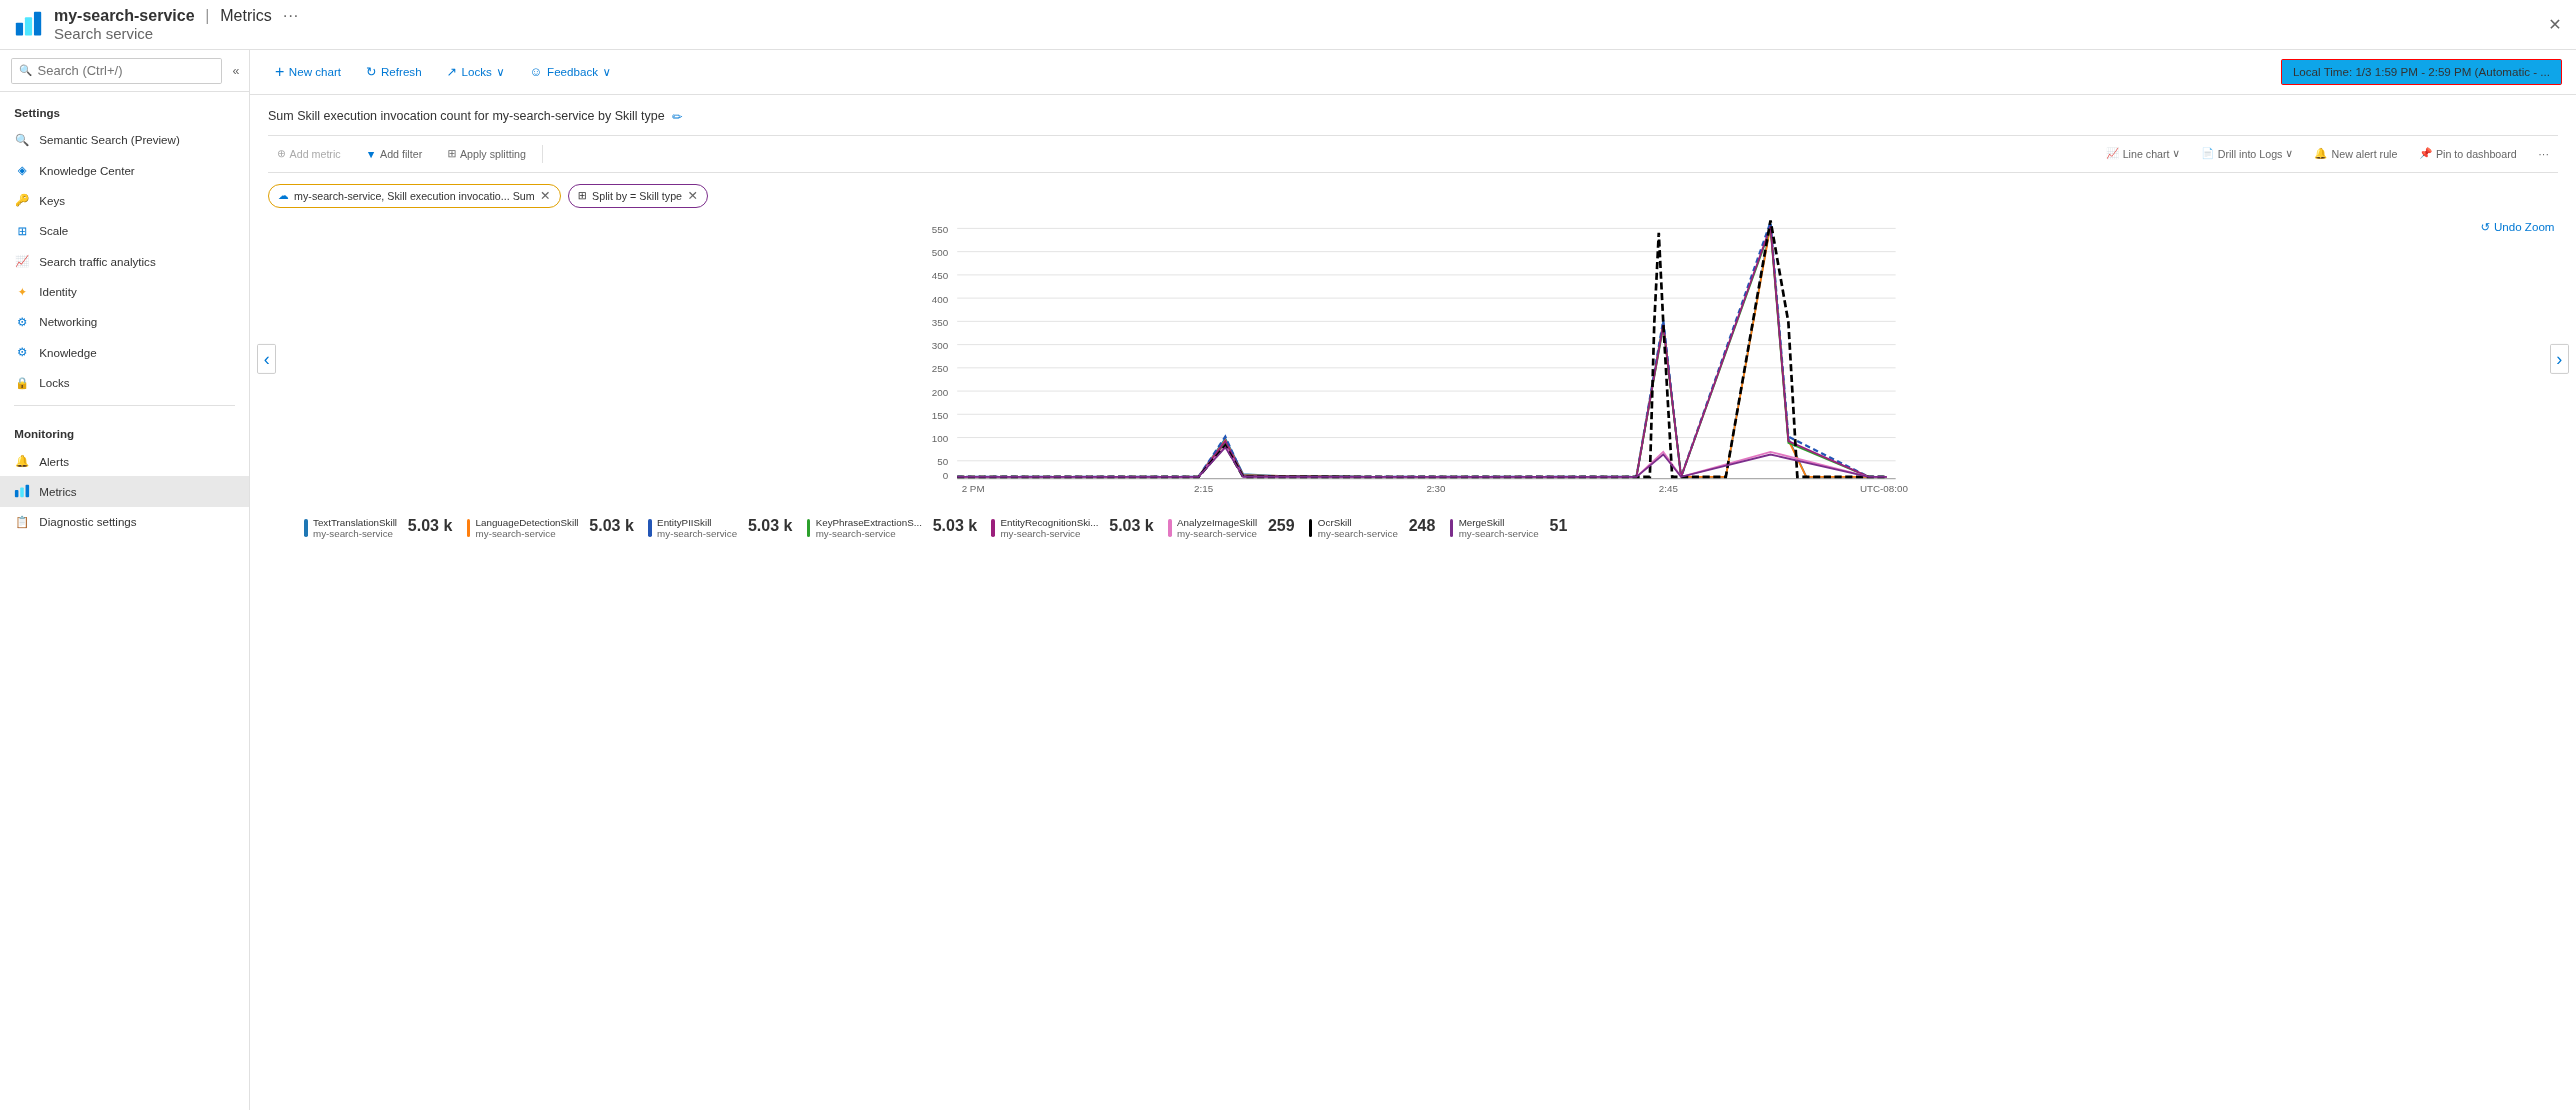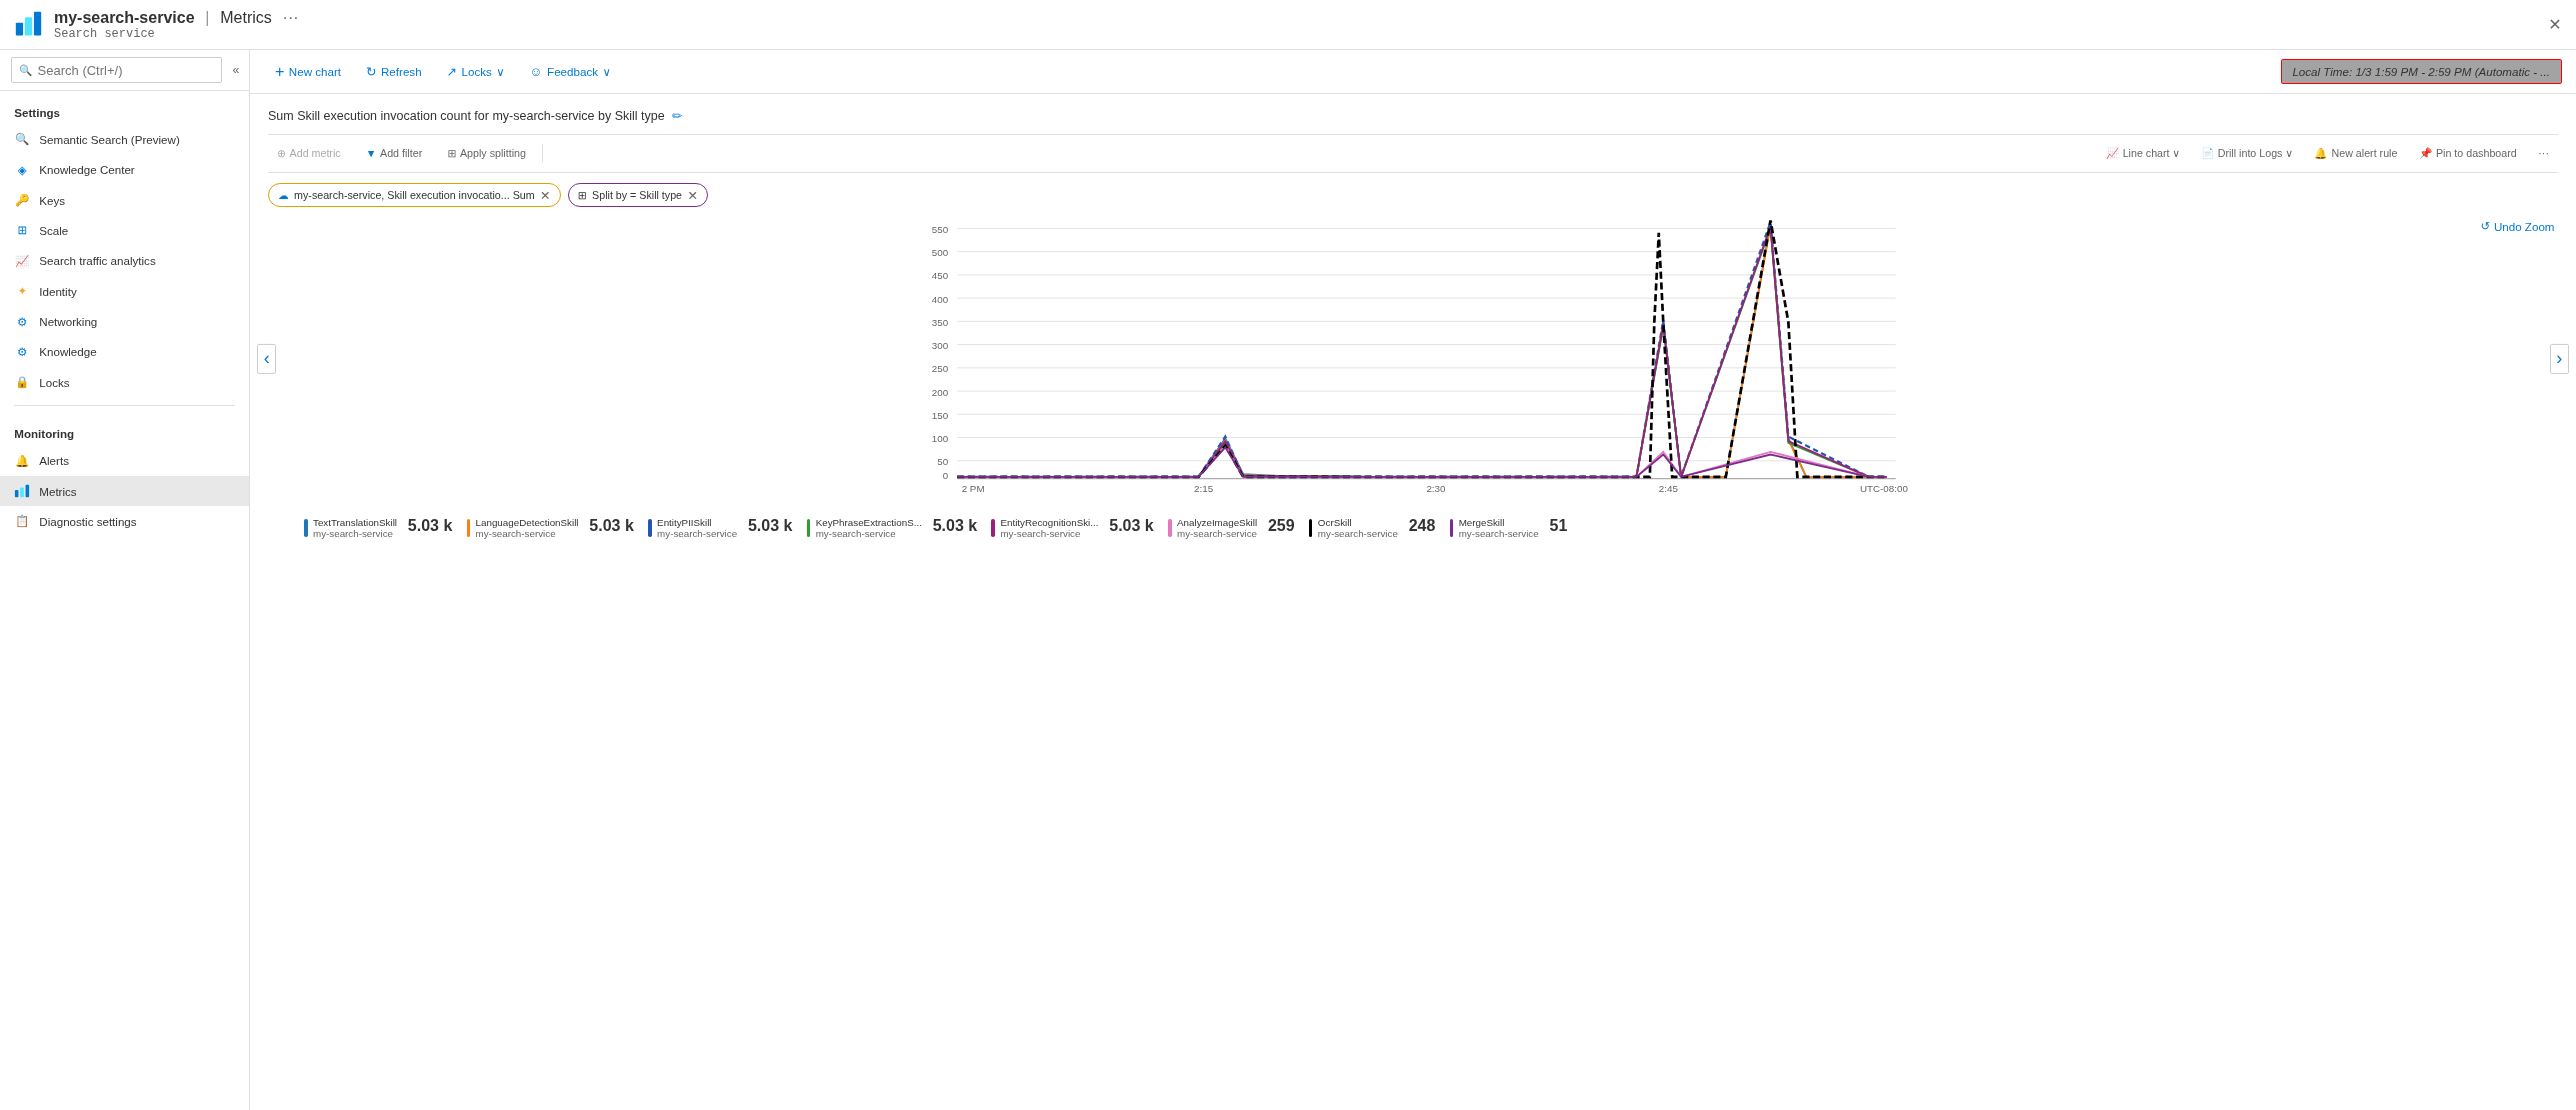--- a/index.html
+++ b/index.html
@@ -5,21 +5,21 @@
     * { box-sizing: border-box; margin: 0; padding: 0; }
     body { font-family: 'Segoe UI', Arial, sans-serif; font-size: 11.6px; background: #fff; color: #333; display: flex; flex-direction: column; height: 100vh; overflow: hidden; }
 
     
     .header { display: flex; align-items: center; padding: 7.2px 14.3px; border-bottom: 0.9px solid #e0e0e0; background: #fff; gap: 10.7px; min-height: 50px; }
     .header-icon { width: 29px; height: 29px; }
     .header-title-group { display: flex; flex-direction: column; }
     .header-title { font-size: 16px; font-weight: 400; color: #333; display: flex; align-items: center; gap: 7.2px; }
     .header-title .service-name { font-weight: 600; }
     .header-title .separator { color: #999; font-weight: 300; margin: 0 3.6px; }
-    .header-subtitle { font-size: 12px; color: #666; font-family: Liberation Mono, monospace; }
+    .header-subtitle { font-size: 15px; color: #666; }
     .header-dots { font-size: 16px; color: #666; cursor: pointer; margin-left: 3.6px; }
     .header-close { margin-left: auto; font-size: 16px; color: #666; cursor: pointer; background: none; border: none; }
 
     
     .main-layout { display: flex; flex: 1; overflow: hidden; }
 
     
     .sidebar { width: 250px; border-right: 0.9px solid #e0e0e0; display: flex; flex-direction: column; overflow-y: auto; background: #fff; }
     .sidebar-search-box { width: 100%; display: flex; align-items: center; border: 0.9px solid #ccc; padding: 4.5px 7.2px; border-radius: 1.8px; gap: 5.4px; }
     .sidebar-search-box input { border: none; outline: none; flex: 1; font-size: 11.6px; color: #333; }
@@ -30,21 +30,21 @@
     .sidebar-item.active { background: #e8e8e8; font-weight: 500; }
     .sidebar-item-icon { width: 16px; height: 16px; display: flex; align-items: center; justify-content: center; flex-shrink: 0; }
     .sidebar-divider { border: none; border-top: 0.9px solid #e0e0e0; margin: 7.2px 14.3px; }
 
     
     .content { flex: 1; display: flex; flex-direction: column; overflow: hidden; position: relative; }
 
     
     .toolbar { display: flex; align-items: center; padding: 7.2px 14.3px; border-bottom: 0.9px solid #e0e0e0; gap: 3.6px; background: #fff; }
     .toolbar-btn { display: flex; align-items: center; gap: 4.5px; padding: 5.4px 10.7px; border: none; background: none; cursor: pointer; color: #0078d4; font-size: 11.6px; border-radius: 1.8px; }
-    .time-selector { margin-left: auto; border: 0.9px solid #f00; padding: 5.4px 10.7px; border-radius: 1.8px; font-size: 11.6px; color: #333; cursor: pointer; background: #a3a3a3; font-style: italic; }
+    .time-selector { margin-left: auto; border: 0.9px solid #f00; padding: 5.4px 10.7px; border-radius: 1.8px; font-size: 11.6px; color: #333; cursor: pointer; background: #0ea5e9; }
 
     
     .chart-area { flex: 1; padding: 14.3px 18px; overflow-y: auto; position: relative; }
     .chart-title { font-size: 12.5px; font-weight: 500; color: #333; margin-bottom: 10.7px; display: flex; align-items: center; gap: 7.2px; }
     .edit-icon { color: #0078d4; cursor: pointer; }
 
     
     .chart-toolbar { display: flex; align-items: center; gap: 7.2px; padding: 7.2px 0; margin-bottom: 10.7px; border-top: 0.9px solid #e0e0e0; border-bottom: 0.9px solid #e0e0e0; }
     .chart-btn { display: flex; align-items: center; gap: 3.6px; padding: 4.5px 9px; border: none; background: none; cursor: pointer; color: #666; font-size: 10.7px; }
     .chart-btn.disabled { color: #aaa; cursor: default; }

